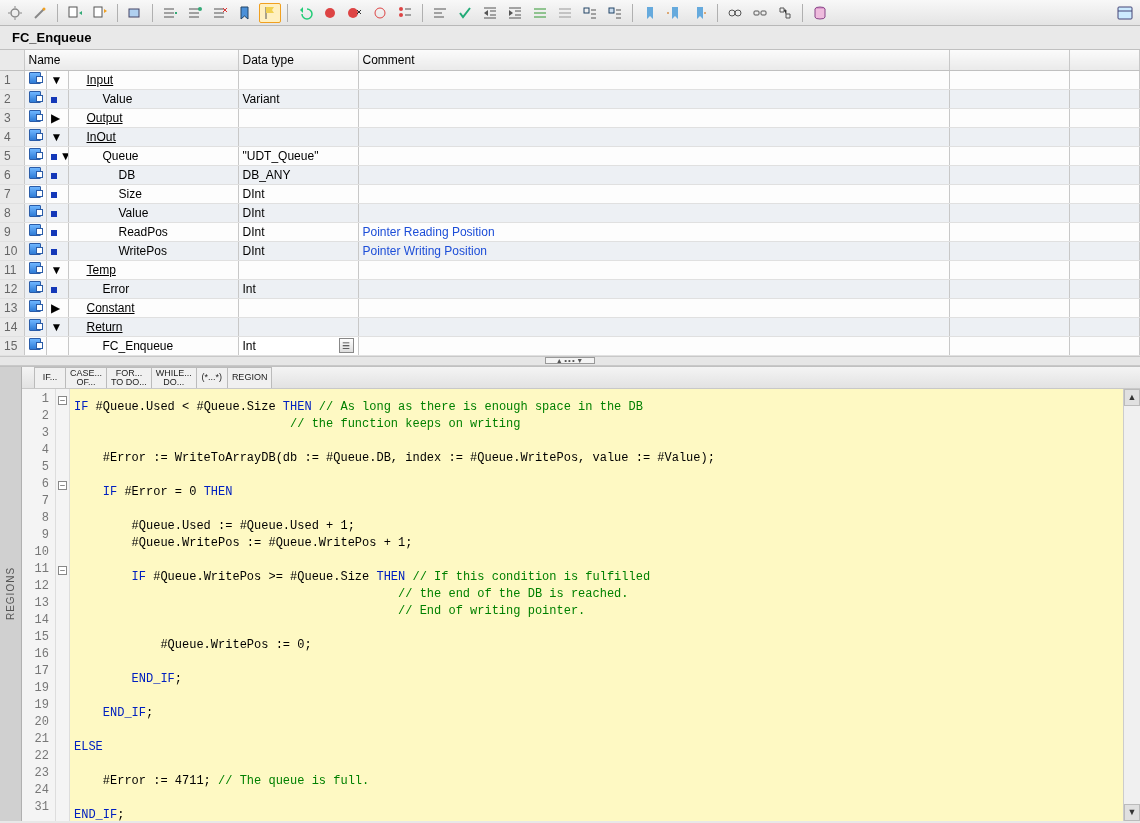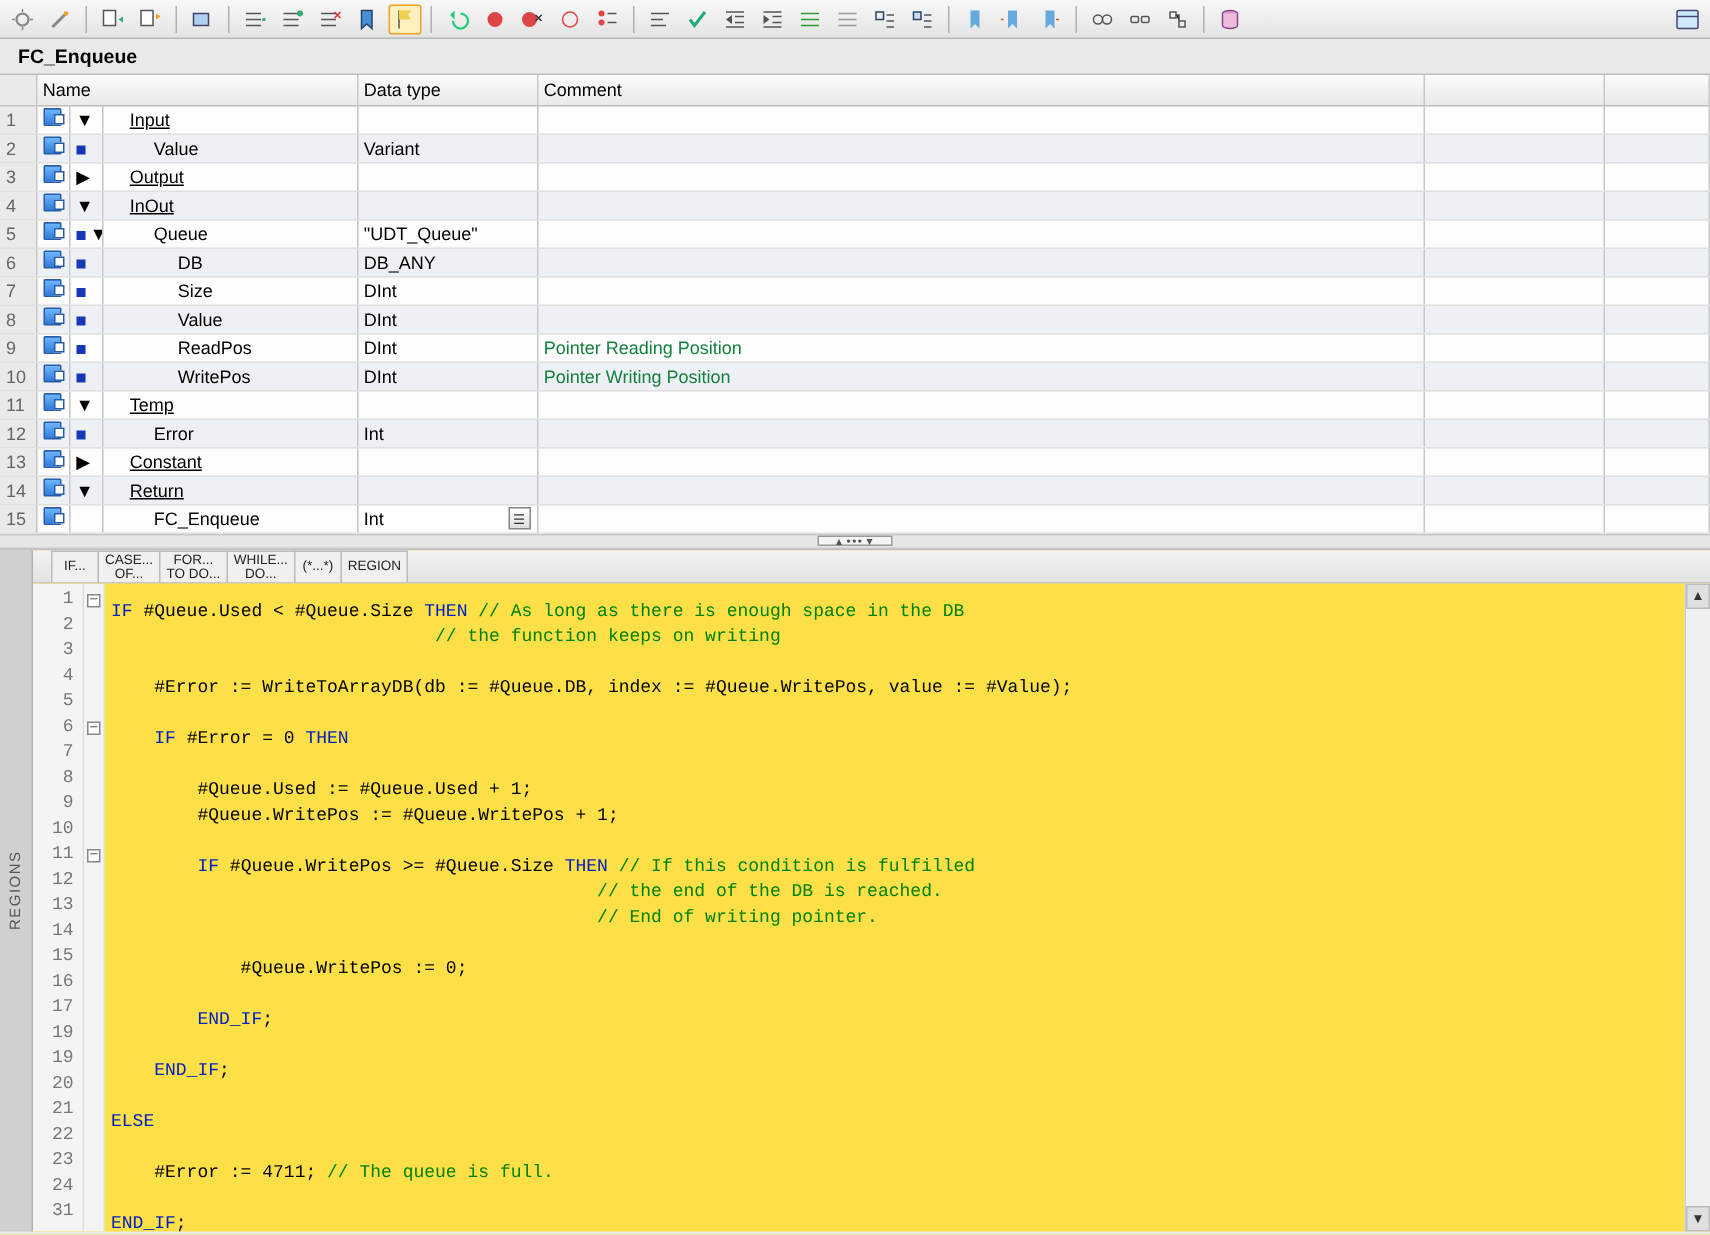--- a/index.html
+++ b/index.html
@@ -98,21 +98,21 @@
     width:10px;
     text-align:center;
   }
   .bullet-sq {
     display:inline-block;
     width:6px;height:6px; background:#1438b8;
   }
   .indent1 { padding-left:18px !important;text-decoration:underline; }
   .indent2 { padding-left:34px !important; }
   .indent3 { padding-left:50px !important;margin-left:28px; }
-  .muted { color:#15803d; }
+  .muted { color:#1d4ed8; }
   .dt-edit {
     background:#fff !important;
   }
   .dt-edit-wrap {
     display:flex; align-items:center; justify-content:space-between;
     height:18px;
   }
   .dd-btn {
     width:15px;height:15px;
     border:1px solid #888;
@@ -153,21 +153,21 @@
     display:flex; align-items:center; justify-content:center;
   }
   .regions-bar span {
     transform:rotate(-90deg);
     font-size:10px; color:#555; letter-spacing:1px;
   }
   .code-main {
     flex:1;
     display:flex;
     flex-direction:column;
-    background:#fde047;
+    background:#fef9c3;
   }
   .snip-bar {
     height:22px;
     background:linear-gradient(#f4f4f4,#e2e2e2);
     border-bottom:1px solid #c8c8c8;
     display:flex; align-items:stretch;
     padding-left:12px;
   }
   .snip {
     font-size:9px;

